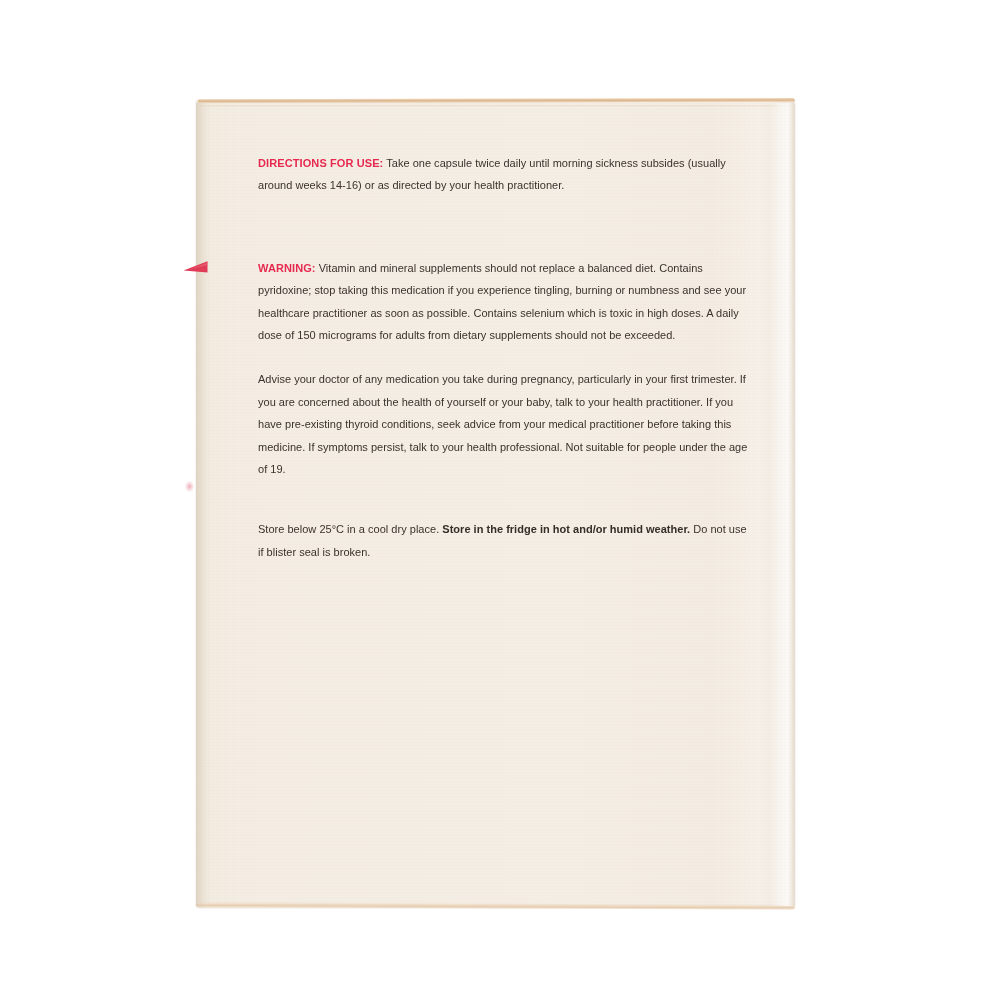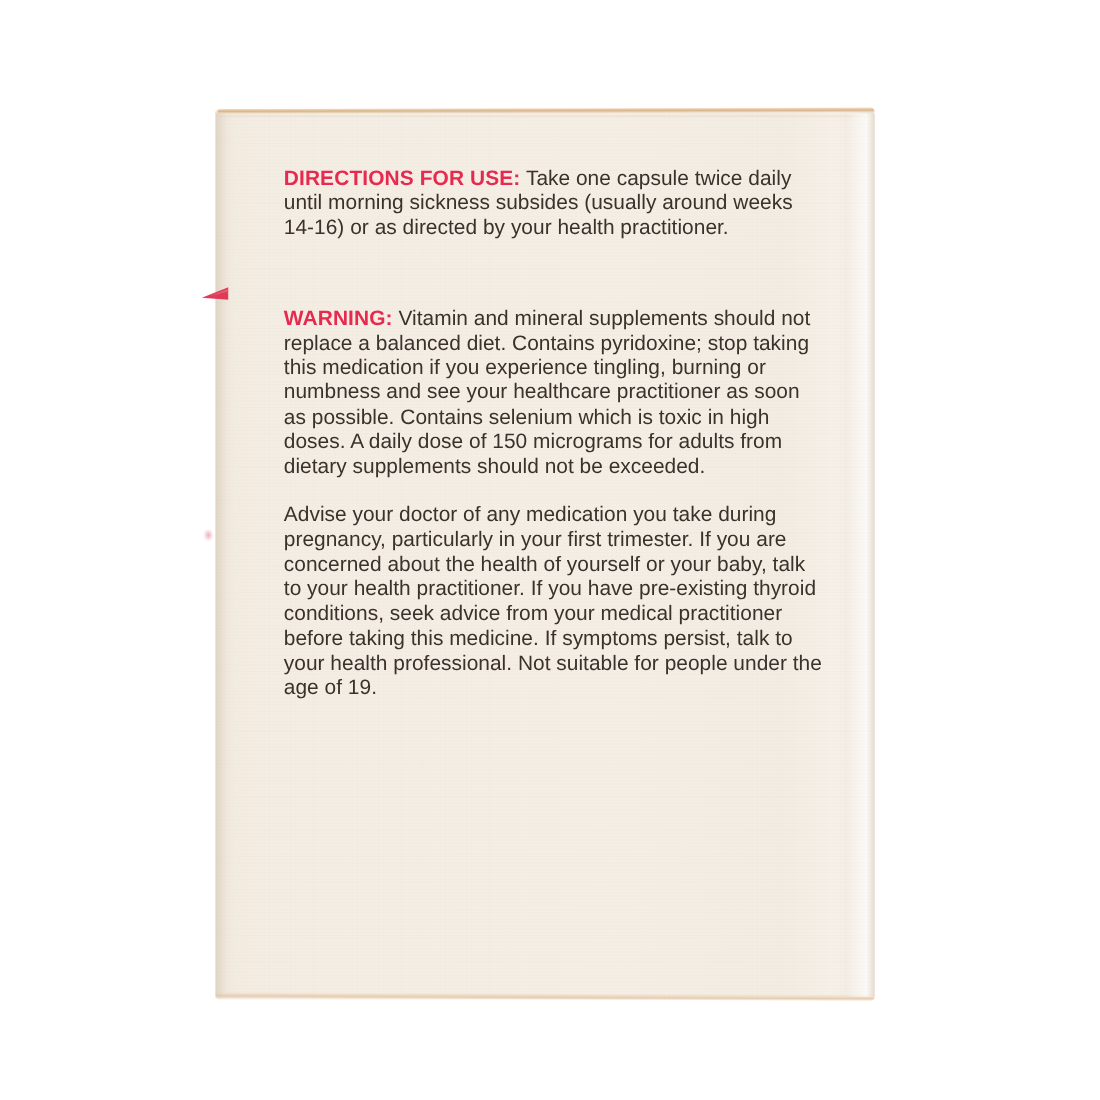--- a/index.html
+++ b/index.html
@@ -135,21 +135,21 @@
     border-radius: 50%;
   }
 
   
   #copy {
     position: absolute;
     left: 258px;
     top: 152px;
     width: 490px;
     color: #39322c;
-    font-size: 19px;
+    font-size: 11px;
     line-height: 22.4px;
     letter-spacing: 0.02px;
     -webkit-font-smoothing: antialiased;
   }
   #copy p {
     margin: 0;
   }
   .gap-sm { height: 22px; }
   .gap-lg { height: 38px; }
 
@@ -208,17 +208,18 @@
     <div class="gap-lg"></div>
 
     <p><span class="lead">WARNING:</span><span> Vitamin and mineral supplements should not replace a balanced diet. Contains pyridoxine; stop taking this medication if you experience tingling, burning or numbness and see your healthcare practitioner as soon as possible. Contains selenium which is toxic in high doses. A daily dose of 150 micrograms for adults from dietary supplements should not be exceeded.</span></p>
 
     <div class="gap-sm"></div>
 
     <p><span>Advise your doctor of any medication you take during pregnancy, particularly in your first trimester.  If you are concerned about the health of yourself or your baby, talk to your health practitioner.  If you have pre-existing thyroid conditions, seek advice from your medical practitioner before taking this medicine. If symptoms persist, talk to your health professional.  Not suitable for people under the age of 19.</span></p>
 
     <div class="gap-lg"></div>
 
+    <p><span>Store below 25°C in a cool dry place. </span><span class="bold-inline">Store in the fridge in hot and/or humid weather.</span><span> Do not use if blister seal is broken.</span></p>
 
   </div>
 
   <div id="grain"></div>
 </div>
 
 </body></html>

